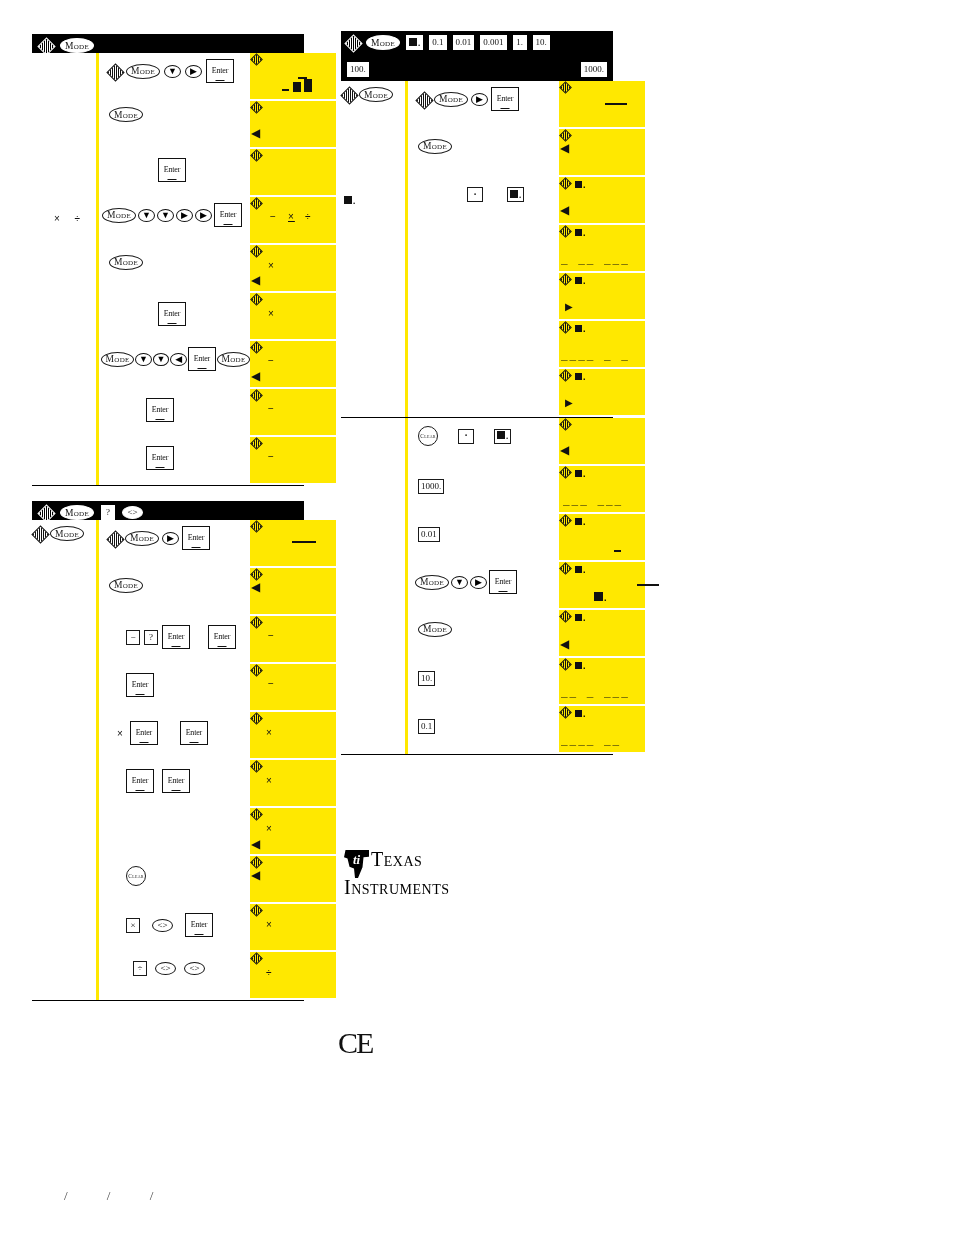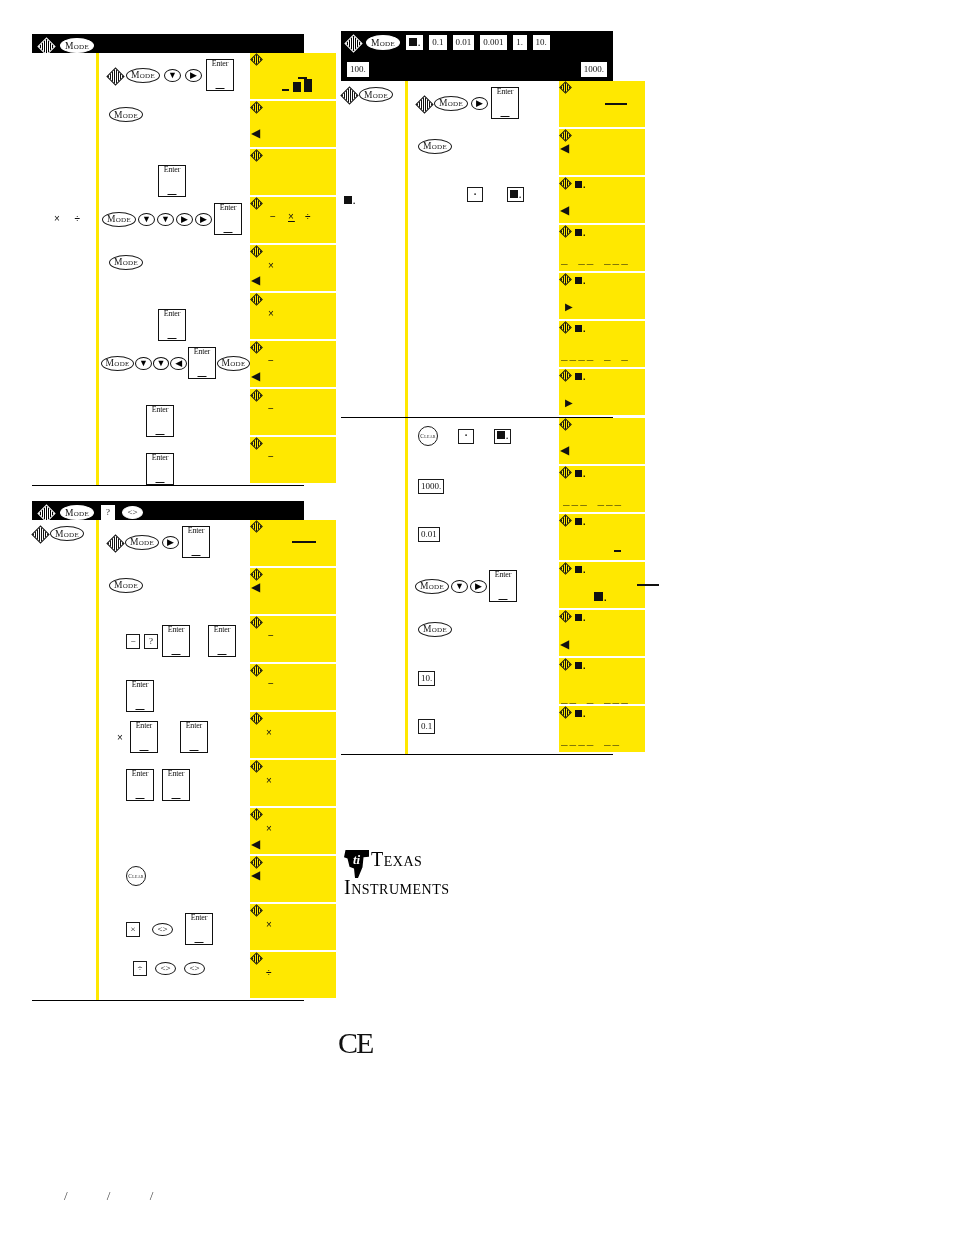--- a/index.html
+++ b/index.html
@@ -28,23 +28,23 @@
   .k-oval.clear { width:20px; height:20px; font-size:5.5px; border-radius:50%; }
 
   .k-box {
     display:inline-flex; align-items:center; justify-content:center;
     border:1.3px solid #1a1a1a; background:#fff; color:#111;
     font-size:9px; line-height:1; padding:1px 2px; min-width:14px; height:15px;
     font-family:"Liberation Serif", serif;
     white-space:nowrap;
   }
   .k-enter {
-    display:inline-flex; flex-direction:column; align-items:center; 
+    display:inline-flex; flex-direction:column; align-items:center; justify-content:center;
     border:1.4px solid #111; background:#fff; color:#111;
-    font-size:8px; line-height:1; height:32px; padding:0 2px; min-width:28px;
+    font-size:8px; line-height:1; height:24px; padding:0 2px; min-width:28px;
     position:relative;
   }
   .k-enter .lbl { letter-spacing:-.2px; }
   .k-enter::after{
     content:""; position:absolute; left:50%; transform:translateX(-50%);
     bottom:1px; width:9px; height:1.4px; background:#111;
   }
 
   
   .diamond {
@@ -778,21 +778,21 @@
       <div class="col-keys" style="padding:9px 0 0 9px;">
         <span class="k-box">10.</span>
       </div>
       <div class="col-screen">
         <div class="lcd">
           <span class="diamond sm ind"></span>
           <span class="ind2 sqdot">
               <i style="width:7px;height:7px;"></i>
               <b>.</b>
             </span>
-          <span class="dashes" style="left:2px; top:36px;">__ _ ___</span>
+          <span class="dashes" style="left:2px; top:30px;">__ _ ___</span>
         </div>
       </div>
     </div>
 
     <div class="row" style="height:48px;">
       <div class="col-left"></div>
       <div class="col-keys" style="padding:9px 0 0 9px;">
         <span class="k-box">0.1</span>
       </div>
       <div class="col-screen">

